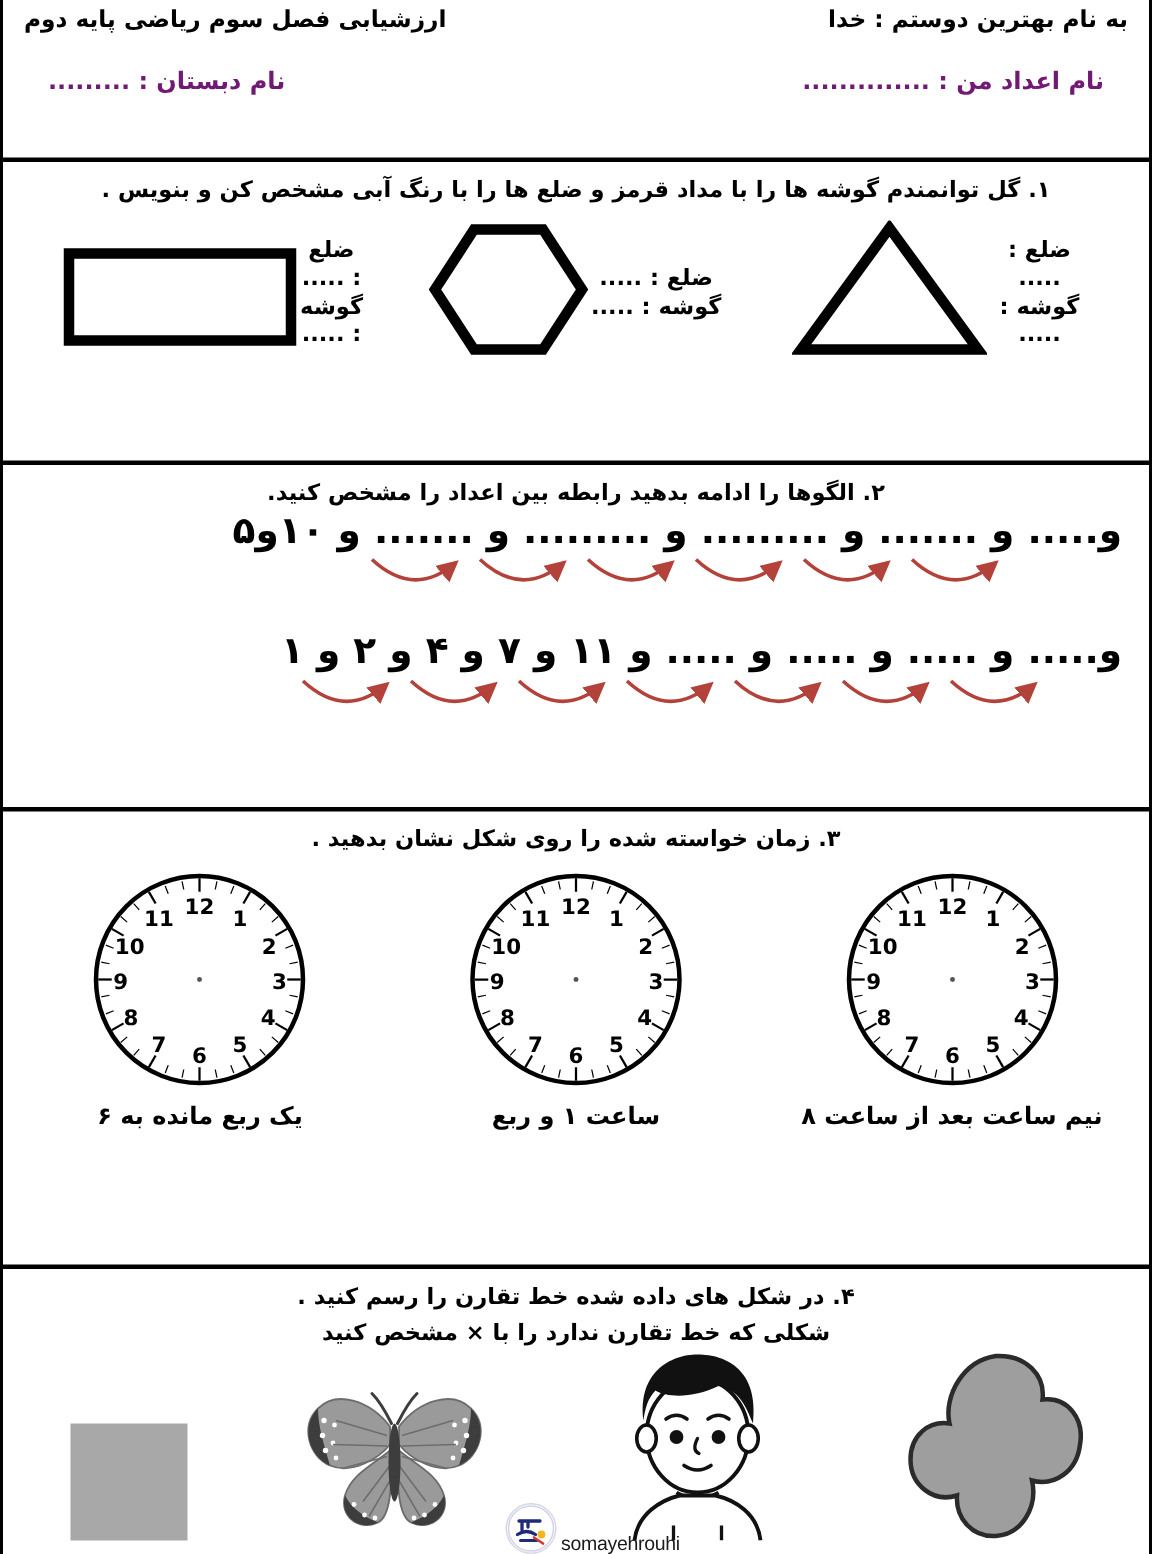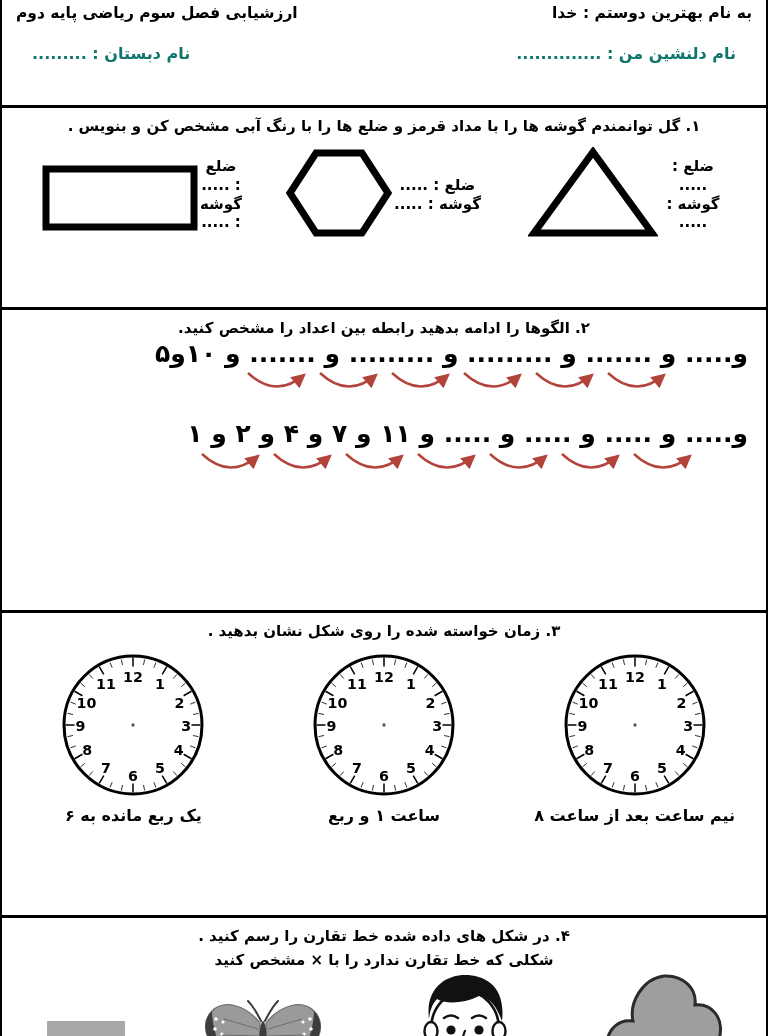--- a/index.html
+++ b/index.html
@@ -48,21 +48,21 @@
   }
   .hdr-row2 {
     display: flex;
     justify-content: space-between;
     align-items: flex-start;
     padding: 22px 30px 0 30px;
   }
   .hdr-field {
     font-size: 16px;
     font-weight: bold;
-    color: #0f766e;
+    color: #701a75;
     direction: rtl;
     white-space: nowrap;
   }
 
   
   .section { position: relative; border-bottom: 3px solid #000; }
   .q-text {
     direction: rtl;
     text-align: center;
     font-size: 15px;
@@ -98,21 +98,21 @@
     direction: rtl;
     text-align: center;
     font-size: 15px;
     font-weight: bold;
     line-height: 1.25;
     margin-top: 4px;
     color: #000;
   }
 
   
-  .q2 { height: 303px; }
+  .q2 { height: 231px; }
   .pattern-block { direction: rtl; padding: 0 18px; }
   .pattern-line {
     font-size: 25px;
     font-weight: bold;
     color: #000;
     direction: rtl;
     white-space: nowrap;
     letter-spacing: 1px;
     text-align: right;
     line-height: 1.05;
@@ -192,21 +192,21 @@
 <body>
 
 <div class="page">
 
   <div class="header">
     <div class="hdr-row1">
       <div class="hdr-title-right">به نام بهترین دوستم : خدا</div>
       <div class="hdr-title-left">ارزشیابی فصل سوم ریاضی پایه دوم</div>
     </div>
     <div class="hdr-row2">
-      <div class="hdr-field">نام دلنشین من :  ..............</div>
+      <div class="hdr-field">نام اعداد من :  ..............</div>
       <div class="hdr-field">نام دبستان :  .........</div>
     </div>
   </div>
 
   <div class="section q1">
     <div class="q-text">۱. گل توانمندم گوشه ها را با مداد قرمز و ضلع ها را با رنگ آبی مشخص کن و بنویس .</div>
 
     <div class="shape-row">
 
       <div class="shape-cell">

